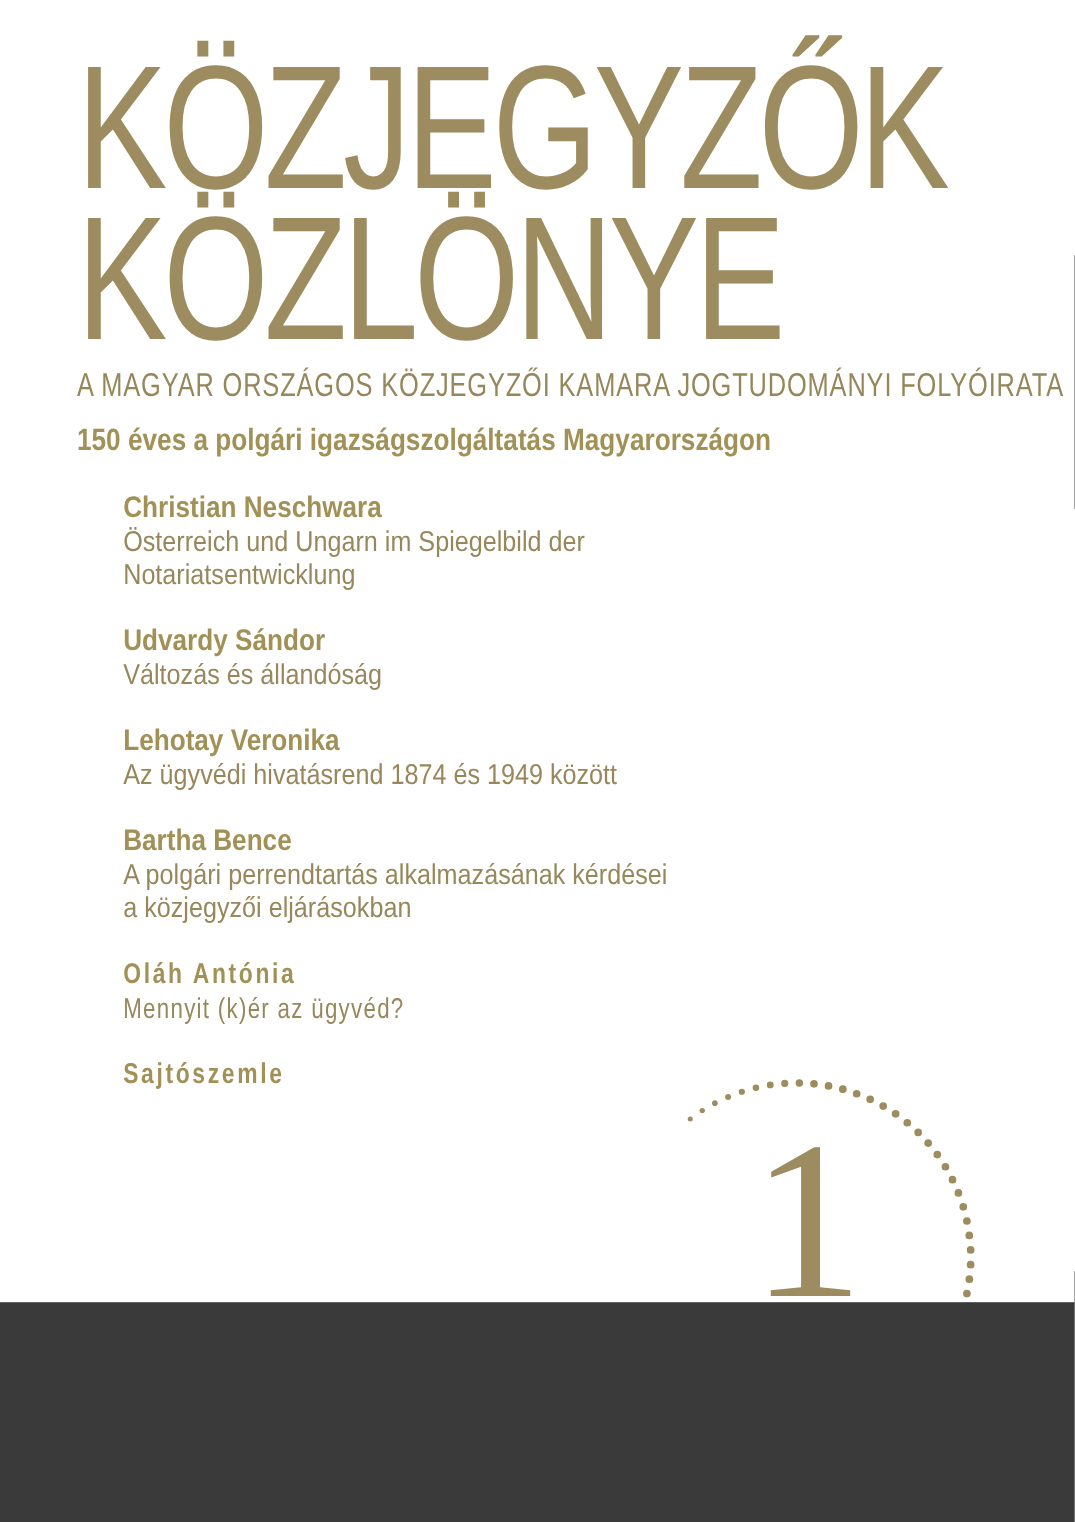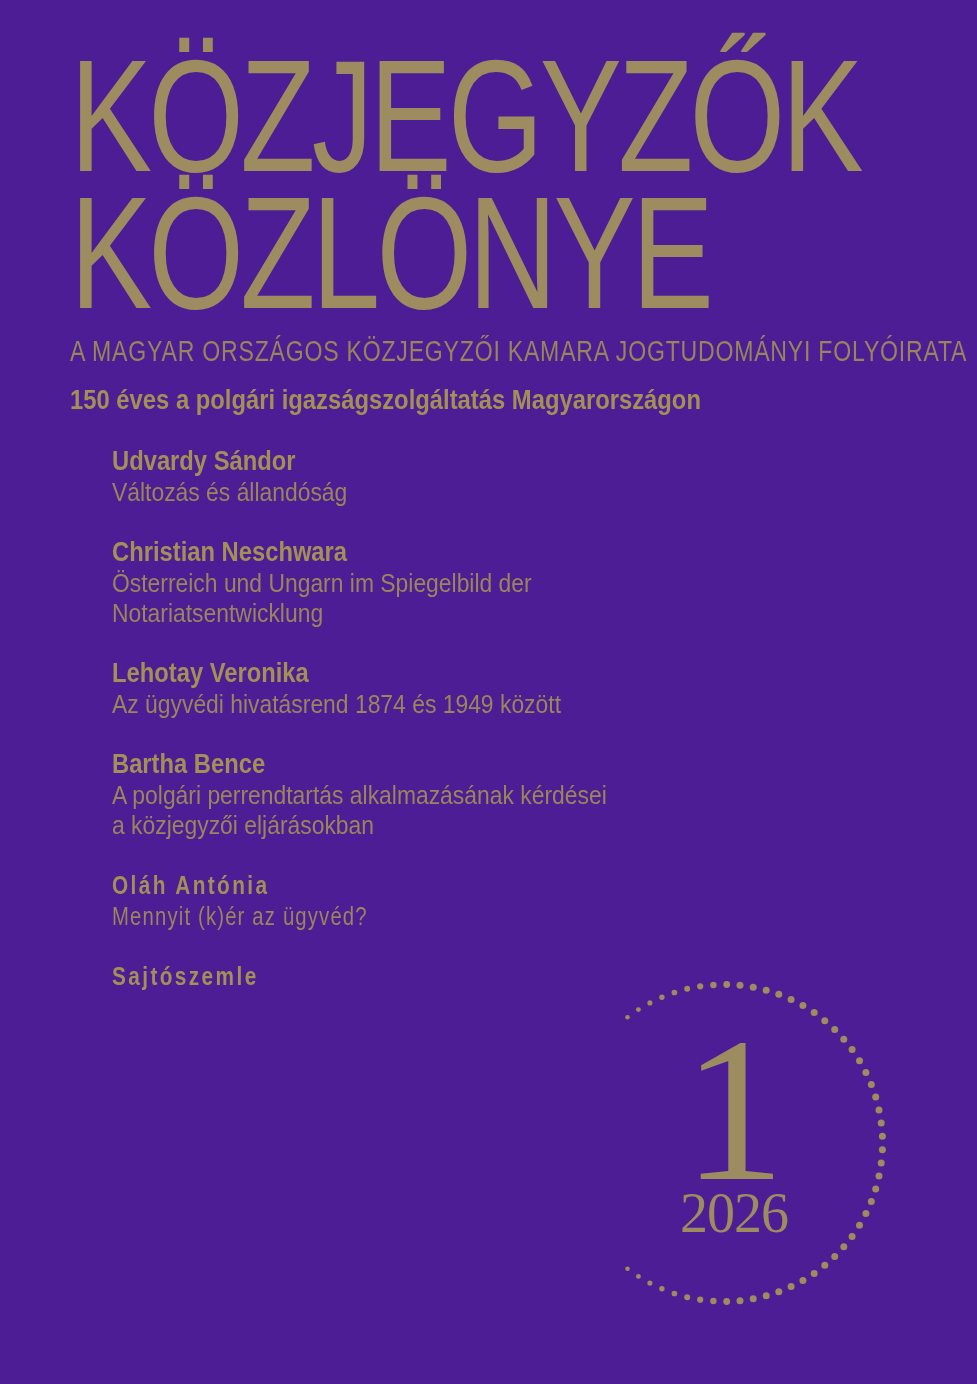--- a/index.html
+++ b/index.html
@@ -1,20 +1,20 @@
 <!DOCTYPE html>
 <html><head>
 <meta charset="utf-8">
 <style>
   html, body { margin: 0; padding: 0; background: #3a3a3a; }
   .cover {
     position: relative;
     width: 977px;
-    height: 1384px;
-    background: #4c1d95;
+    height: 1184px;
+    background: #ffffff;
     overflow: hidden;
     font-family: "Liberation Sans", sans-serif;
   }
   
   .masthead {
     position: absolute;
     left: 70px;
     top: 47px;
     color: #9C8C5F;
     font-size: 160px;
@@ -126,26 +126,26 @@
     <div>KÖZJEGYZŐK</div>
     <div>KÖZLÖNYE</div>
   </div>
 
   <div class="subtitle">A MAGYAR ORSZÁGOS KÖZJEGYZŐI KAMARA JOGTUDOMÁNYI FOLYÓIRATA</div>
 
   <div class="tagline">150 éves a polgári igazságszolgáltatás Magyarországon</div>
 
   <div class="toc">
     <div class="entry">
+      <div class="author">Christian Neschwara</div>
+      <div class="atitle">Österreich und Ungarn im Spiegelbild der Notariatsentwicklung</div>
+    </div>
+    <div class="entry">
       <div class="author">Udvardy Sándor</div>
       <div class="atitle">Változás és állandóság</div>
-    </div>
-    <div class="entry">
-      <div class="author">Christian Neschwara</div>
-      <div class="atitle">Österreich und Ungarn im Spiegelbild der Notariatsentwicklung</div>
     </div>
     <div class="entry">
       <div class="author">Lehotay Veronika</div>
       <div class="atitle">Az ügyvédi hivatásrend 1874 és 1949 között</div>
     </div>
     <div class="entry">
       <div class="author">Bartha Bence</div>
       <div class="atitle">A polgári perrendtartás alkalmazásának kérdései
 a közjegyzői eljárásokban</div>
     </div>

